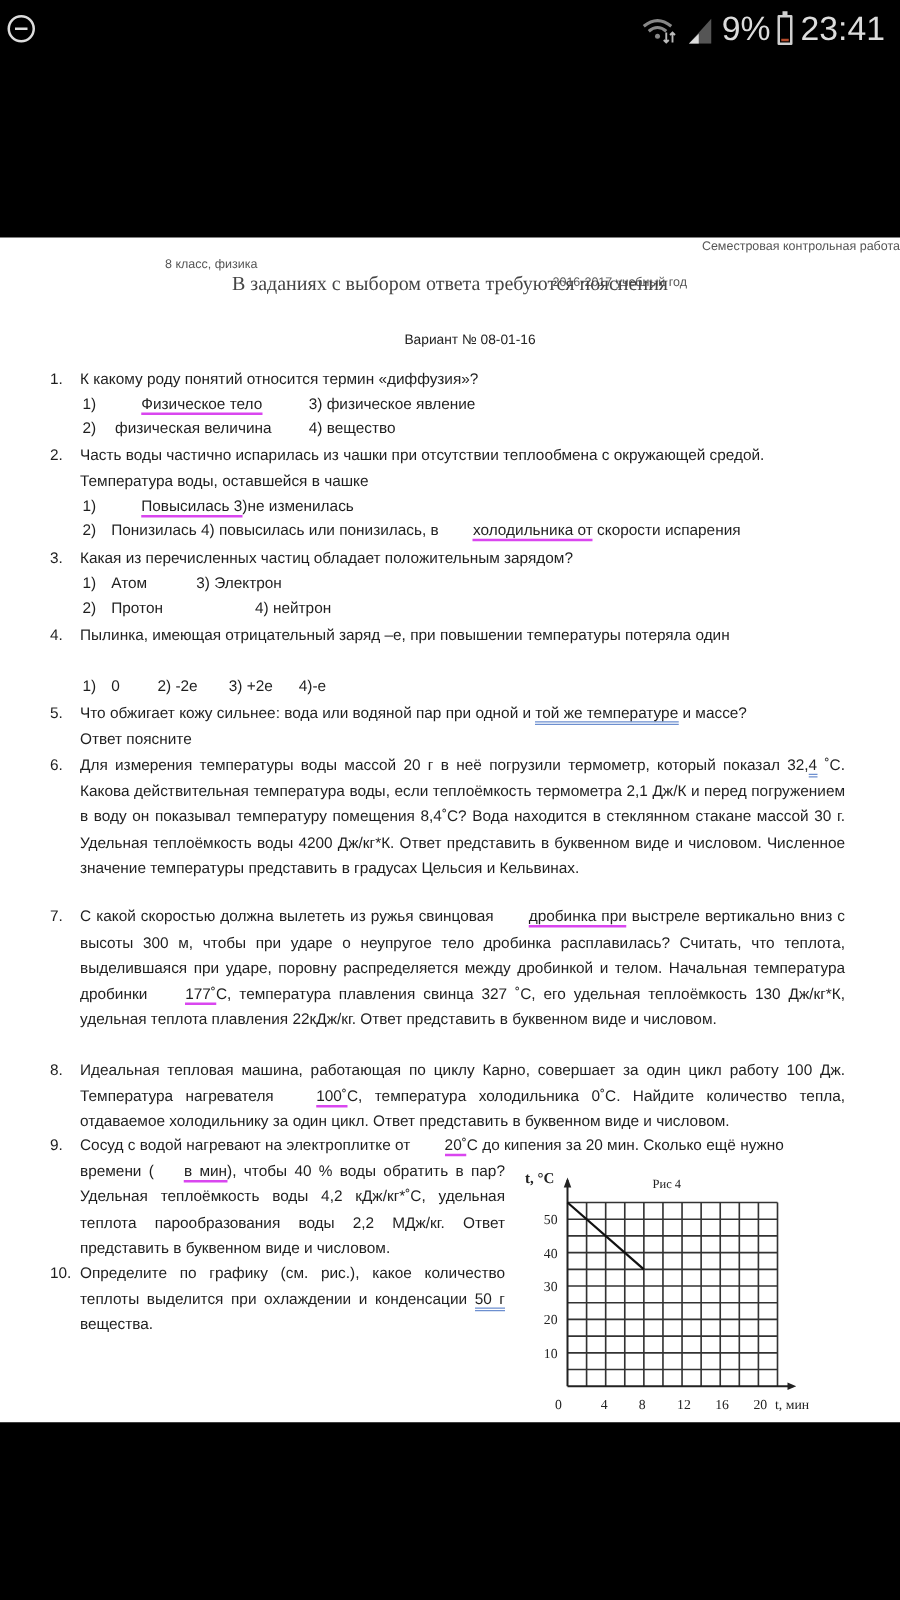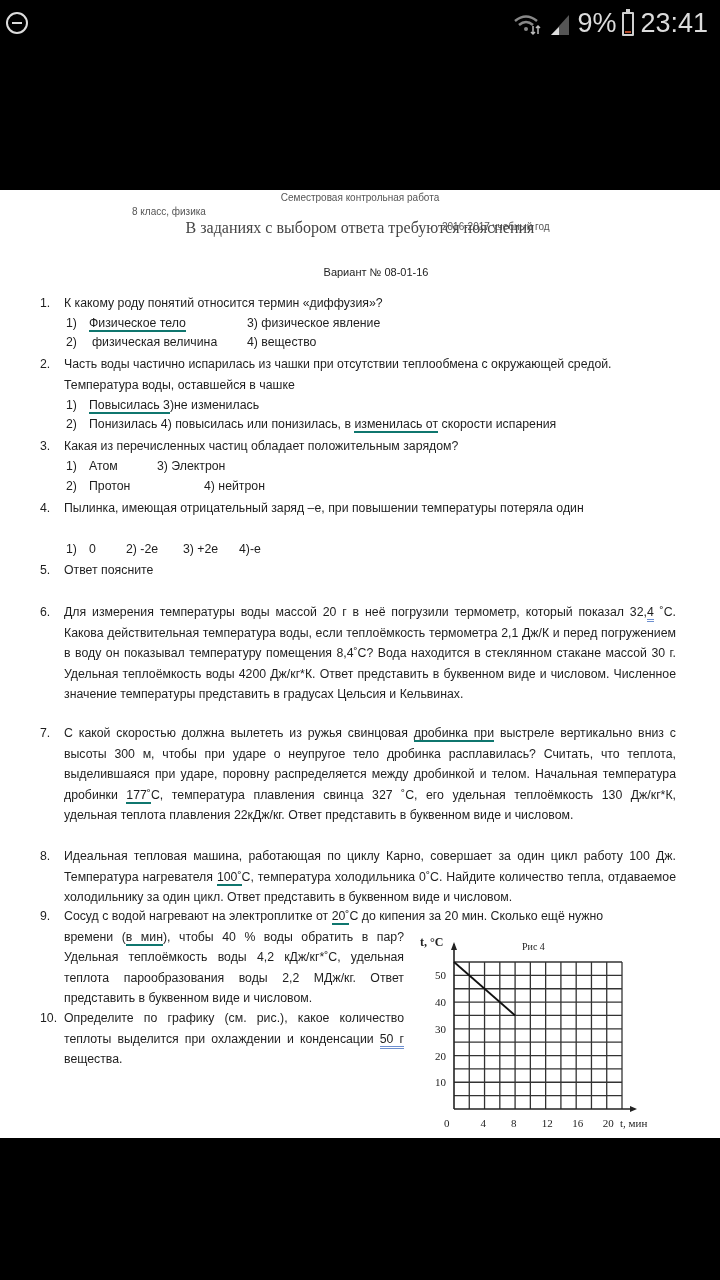--- a/index.html
+++ b/index.html
@@ -16,21 +16,21 @@
 
   .page{position:absolute;left:0;top:190px;width:720px;height:948px;background:#fff;color:#222;}
   .hdr-small{position:absolute;font-size:10px;color:#555;}
   .hdr-title{position:absolute;left:0;width:720px;top:29px;text-align:center;font-family:"Liberation Serif",serif;font-size:16px;color:#444;}
   .variant{position:absolute;left:16px;width:720px;top:76px;text-align:center;font-size:11px;color:#222;}
   .q{position:absolute;left:40px;font-size:12.3px;line-height:20.5px;color:#1e1e1e;}
   .q .num{position:absolute;left:0;top:0;}
   .q .body{margin-left:24px;}
   .justify{text-align:justify;text-align-last:left;}
   .opt{position:absolute;font-size:12.3px;color:#1e1e1e;}
-  u.sp{text-decoration:none;border-bottom:2px solid #0f766e;}
+  u.sp{text-decoration:none;border-bottom:2px solid #d946ef;margin-left:24px;}
   u.spd{text-decoration:none;border-bottom:3px double #6d8fcf;}
 
   .chart-wrap{position:absolute;left:412px;top:740px;width:270px;height:208px;}
   .chart-wrap svg{position:absolute;left:0;top:0;}
   .ctext{font-family:"Liberation Serif",serif;fill:#222;}
   .bottom{position:absolute;left:0;top:1138px;width:720px;height:142px;background:#000;}
 </style>
 </head>
 <body>
 
@@ -50,21 +50,21 @@
     </svg>
     <span>9%</span>
     <div class="battery">
         <div class="fill" id="battery-fill" style="height: 2px;"></div>
       </div>
     <span>23:41</span>
   </div>
 </div>
 
 <div class="page">
-  <div class="hdr-small" style="left:0;width:720px;top:2px;text-align:center;">Семестровая контрольная работа</div>
+  <div class="hdr-small" style="left:0;width:720px;top:2px;text-align:right;">Семестровая контрольная работа</div>
   <div class="hdr-small" style="left:132px;top:16px;">8 класс, физика</div>
   <div class="hdr-small" style="left:442px;top:16px;margin-top:15px;">2016-2017 учебный год</div>
   <div class="hdr-title">В заданиях с выбором ответа требуются пояснения</div>
   <div class="variant">Вариант № 08-01-16</div>
 
   <div class="q" style="top:103px;width:640px;">
     <span class="num">1.</span>
     <div class="body">К какому роду понятий относится термин «диффузия»?</div>
   </div>
   <span class="opt" style="left:66px;top:126px;">1)</span>
@@ -75,21 +75,21 @@
   <span class="opt" style="left:247px;top:145px;">4) вещество</span>
 
   <div class="q" style="top:164px;width:640px;">
     <span class="num">2.</span>
     <div class="body">Часть воды частично испарилась из чашки при отсутствии теплообмена с окружающей средой.</div>
     <div class="body">Температура воды, оставшейся в чашке</div>
   </div>
   <span class="opt" style="left:66px;top:208px;">1)</span>
   <span class="opt" style="left:89px;top:208px;"><u class="sp">Повысилась  3</u><span>)не изменилась</span></span>
   <span class="opt" style="left:66px;top:227px;">2)</span>
-  <span class="opt" style="left:89px;top:227px;"><span>Понизилась   4) повысилась или понизилась, в </span><u class="sp">изменилась  от</u><span> скорости испарения</span></span>
+  <span class="opt" style="left:89px;top:227px;"><span>Понизилась   4) повысилась или понизилась, в </span><u class="sp">холодильника  от</u><span> скорости испарения</span></span>
 
   <div class="q" style="top:246px;width:640px;">
     <span class="num">3.</span>
     <div class="body">Какая из перечисленных частиц обладает положительным зарядом?</div>
   </div>
   <span class="opt" style="left:66px;top:269px;">1)</span>
   <span class="opt" style="left:89px;top:269px;">Атом</span>
   <span class="opt" style="left:157px;top:269px;">3) Электрон</span>
   <span class="opt" style="left:66px;top:289px;">2)</span>
   <span class="opt" style="left:89px;top:289px;">Протон</span>
@@ -100,20 +100,21 @@
     <div class="body justify">Пылинка, имеющая отрицательный заряд –е, при повышении температуры потеряла один</div>
   </div>
   <span class="opt" style="left:66px;top:352px;">1)</span>
   <span class="opt" style="left:89px;top:352px;">0</span>
   <span class="opt" style="left:126px;top:352px;">2) -2е</span>
   <span class="opt" style="left:183px;top:352px;">3) +2е</span>
   <span class="opt" style="left:239px;top:352px;">4)-е</span>
 
   <div class="q" style="top:370px;width:640px;">
     <span class="num">5.</span>
+    <div class="body justify"><span>Что обжигает кожу сильнее: вода или водяной пар при одной и </span><u class="spd">той же температуре</u><span> и массе?</span></div>
     <div class="body">Ответ поясните</div>
   </div>
 
   <div class="q" style="top:412px;width:636px;">
     <span class="num">6.</span>
     <div class="body justify"><span>Для измерения температуры воды массой 20 г в неё погрузили термометр, который показал 32,</span><u class="spd">4</u> <span>˚С. Какова действительная температура воды, если теплоёмкость термометра 2,1 Дж/К и перед погружением в воду он показывал температуру помещения 8,4˚С? Вода находится в стеклянном стакане массой 30 г. Удельная теплоёмкость воды 4200 Дж/кг*К. Ответ представить в буквенном виде и числовом. Численное значение температуры представить в градусах Цельсия и Кельвинах.</span></div>
   </div>
 
   <div class="q" style="top:533px;width:636px;">
     <span class="num">7.</span>

